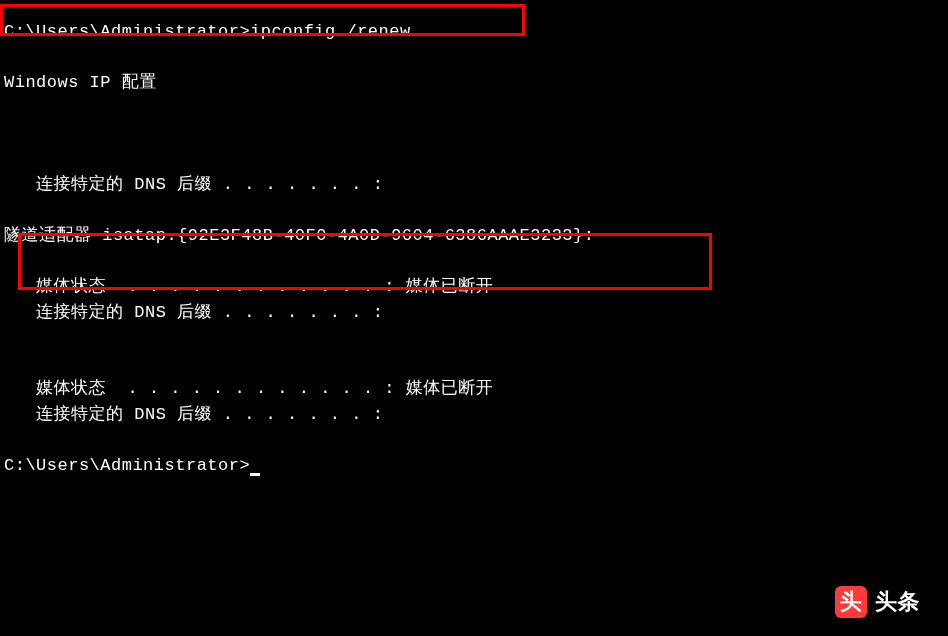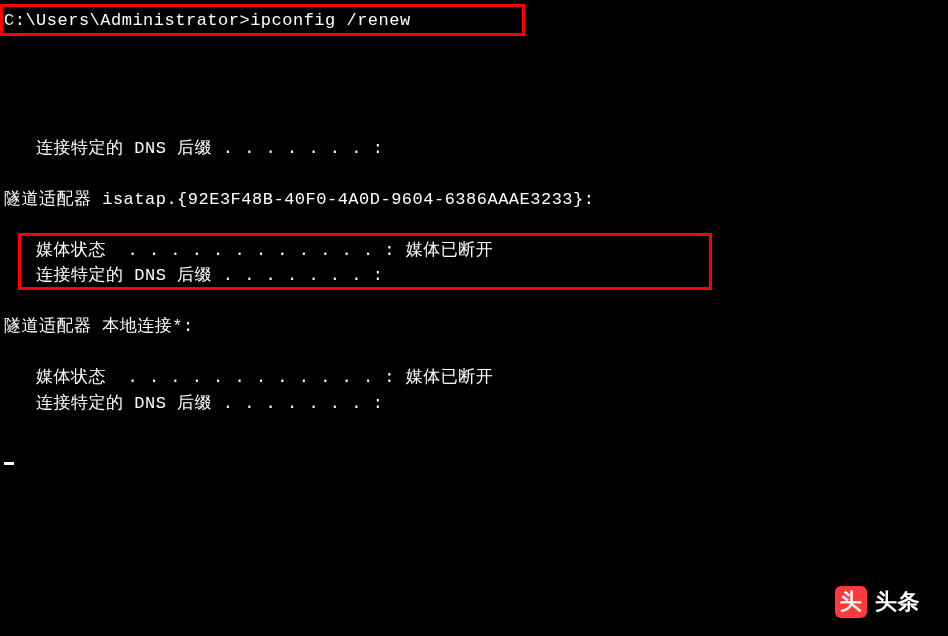--- a/index.html
+++ b/index.html
@@ -14,21 +14,21 @@
       font-size: 17px;
       width: 948px;
       height: 636px;
       overflow: hidden;
       position: relative;
       padding: 0;
       line-height: 1.5;
       letter-spacing: 0.5px;
     }
     .terminal {
-      padding: 8px 0 0 4px;
+      padding: 19px 0 0 4px;
       position: relative;
     }
     .line {
       white-space: pre;
       min-height: 25px;
     }
     .highlight-box-1 {
       position: absolute;
       border: 3px solid #ff0000;
       top: 4px;
@@ -85,40 +85,40 @@
     .watermark-user {
       opacity: 0.95;
     }
   </style>
 </head>
 <body>
 
 <div class="terminal">
   <div class="line">C:\Users\Administrator&gt;ipconfig /renew</div>
   <div class="line"> </div>
+  <div class="line">Windows IP 配置</div>
   <div class="line"> </div>
   <div class="line"> </div>
 
   <div class="line"> </div>
   <div class="line">   连接特定的 DNS 后缀 . . . . . . . :</div>
   <div class="line"> </div>
 
   <div class="line">隧道适配器 isatap.{92E3F48B-40F0-4A0D-9604-6386AAAE3233}:</div>
   <div class="line"> </div>
   <div class="line"><span>   媒体状态  . . . . . . . . . . . . : </span><span>媒体已断开</span></div>
   <div class="line">   连接特定的 DNS 后缀 . . . . . . . :</div>
   <div class="line"> </div>
 
-  <div class="line">隧道适配器 本地连接*:</div>
   <div class="line"> </div>
   <div class="line"><span>   媒体状态  . . . . . . . . . . . . : </span><span>媒体已断开</span></div>
   <div class="line">   连接特定的 DNS 后缀 . . . . . . . :</div>
   <div class="line"> </div>
 
-  <div class="line"><span class="cursor"></span></div>
+  <div class="line"><span>C:\Users\Administrator&gt;</span><span class="cursor"></span></div>
 
   <div class="highlight-box-1"></div>
   <div class="highlight-box-2"></div>
 </div>
 
 <div class="watermark">
   <div class="watermark-logo">头</div>
   <span class="watermark-bold">头条</span>
 </div>
 

